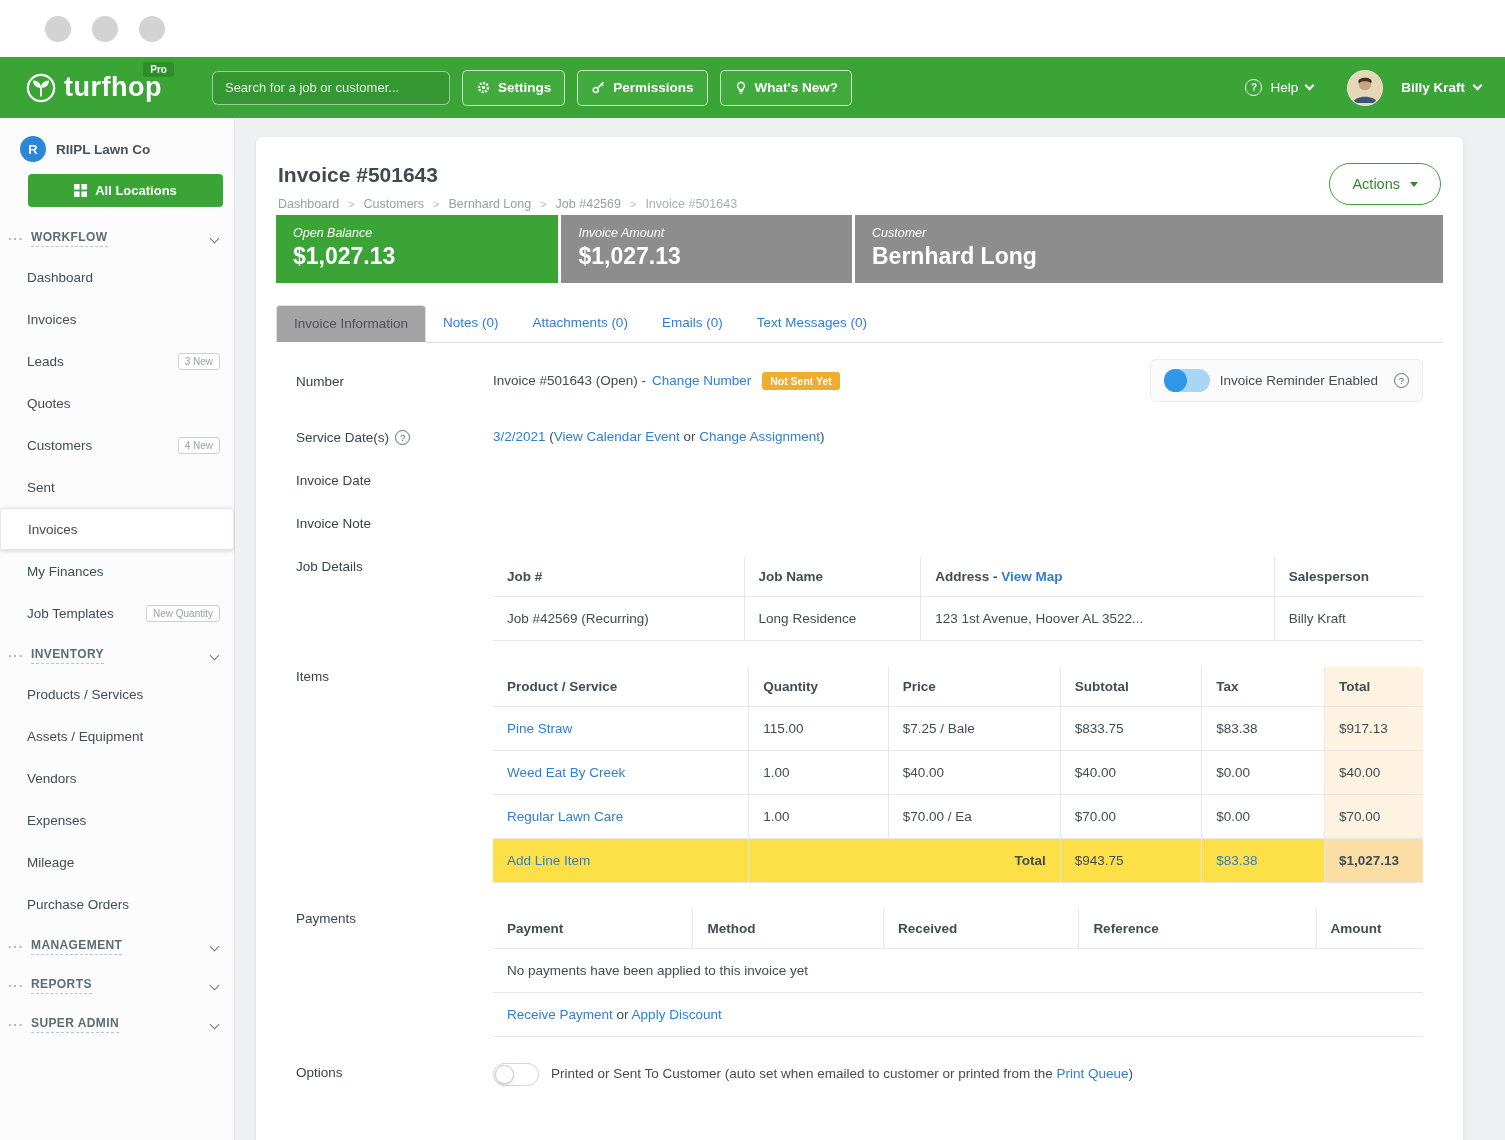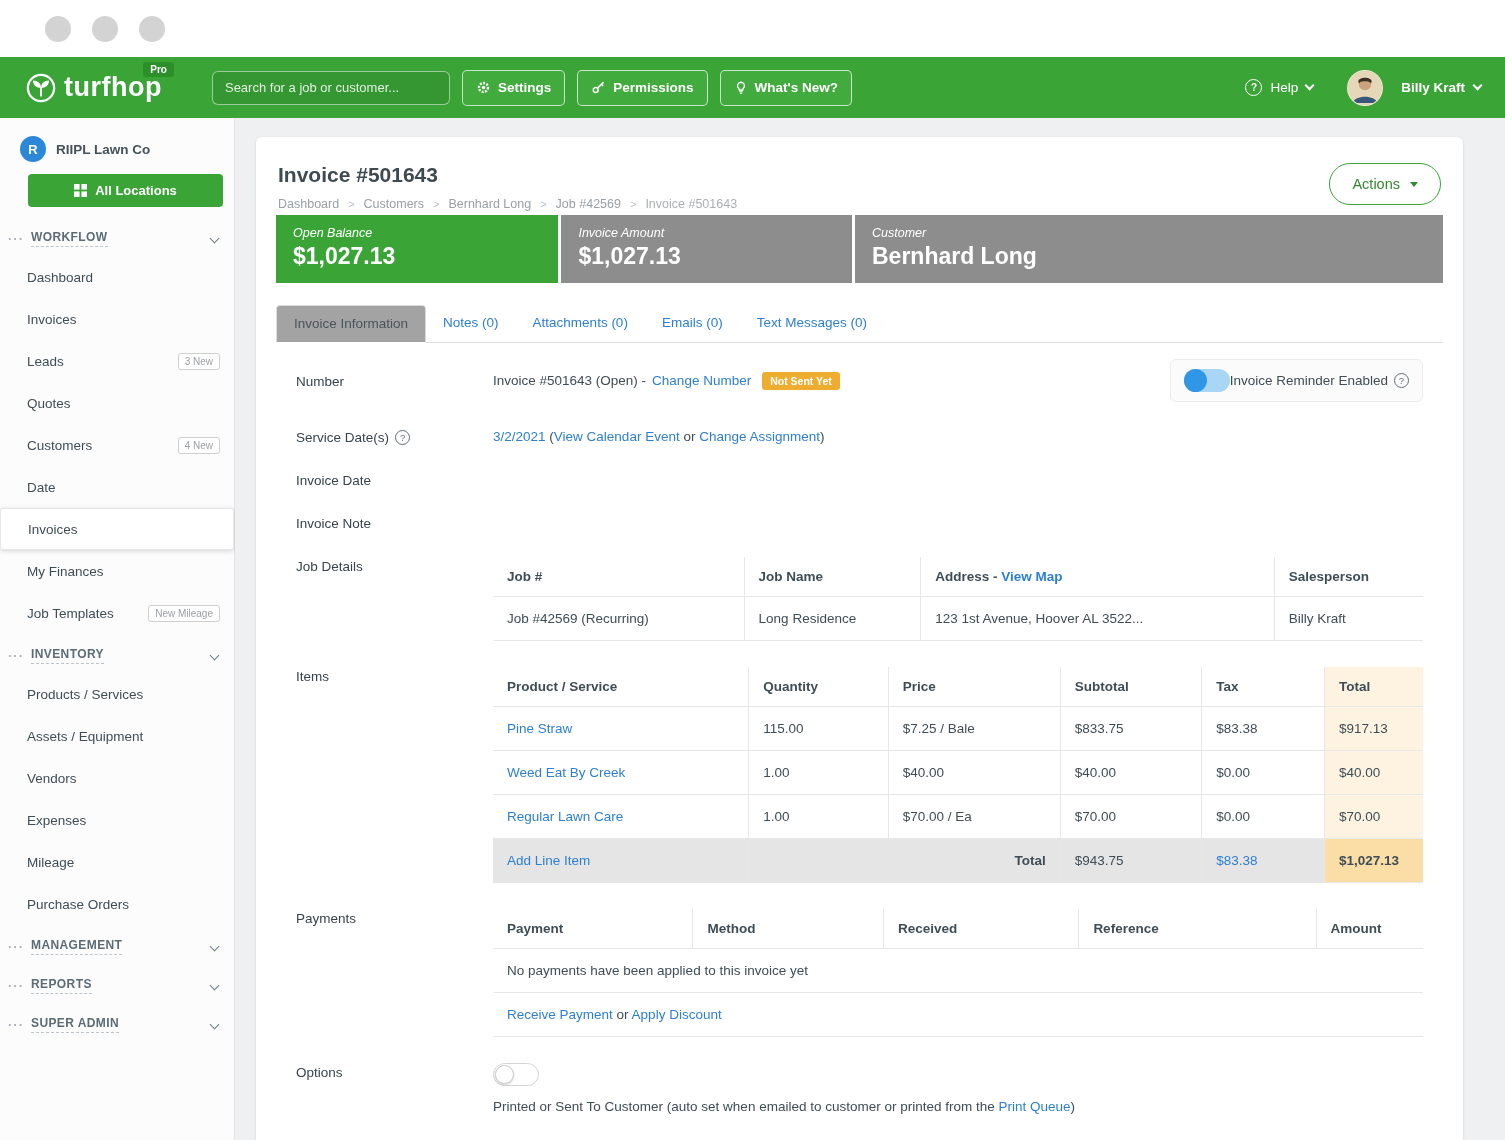--- a/index.html
+++ b/index.html
@@ -71,46 +71,46 @@
 
   
   .form-row { display:flex; align-items:flex-start; padding:13px 20px; }
   .form-row.v-center { align-items:center; }
   .f-label { flex:0 0 197px; font-size:13.5px; color:#37444e; padding-top:2px; display:flex; align-items:center; }
   .f-value { flex:1; font-size:13.5px; color:#3f4d57; }
   .f-value.flexline { display:flex; align-items:center; flex-wrap:wrap; }
   .link { color:#2e7fd0; cursor:pointer; text-decoration:none; }
   .num-group { display:flex; align-items:center; gap:6px; }
   .badge-amber { background:#efad2f; color:#fff; font-size:10.5px; font-weight:bold; padding:3px 8px; border-radius:3px; margin-left:5px; }
-  .reminder-panel { margin-left:auto; display:flex; align-items:center; background:#fbfbfb; border:1px solid #ececec; border-radius:6px; padding:9px 13px; }
+  .reminder-panel { margin-left:auto; display:flex; align-items:center; gap:10px; background:#fbfbfb; border:1px solid #ececec; border-radius:6px; padding:9px 13px; }
   .qmark { width:15px; height:15px; border:1px solid #5f6e79; border-radius:50%; display:inline-flex; align-items:center; justify-content:center; font-size:9.5px; color:#5f6e79; margin-left:6px; flex:0 0 auto; }
   .toggle { width:46px; height:23px; border-radius:12px; position:relative; cursor:pointer; flex:0 0 auto; }
   .toggle.on { background:#a9d6f5; }
   .toggle.on .knob { position:absolute; left:0; top:0; width:23px; height:23px; border-radius:50%; background:#2f97e6; }
   .toggle.off { background:#fff; border:1px solid #d4d4d4; }
   .toggle.off .knob { position:absolute; left:1px; top:1px; width:19px; height:19px; border-radius:50%; background:#fff; border:1px solid #ccc; box-shadow:0 1px 2px rgba(0,0,0,.18); }
   textarea.note { flex:1; height:50px; border:1px solid #ccc; border-radius:4px; padding:11px 12px; font-size:13.5px; font-family:inherit; color:#3f4d57; resize:vertical; outline:none; }
   textarea.note::placeholder { color:#b3b3b3; }
 
   
   .dtable { width:100%; border-collapse:collapse; font-size:13.5px; color:#3f4d57; }
   .dtable th { text-align:left; font-weight:bold; padding:12px 14px; border-bottom:1px solid #e7e7e7; }
   .dtable td { padding:14px; border-bottom:1px solid #e7e7e7; }
   .dtable th:not(:last-child), .dtable td:not(:last-child) { border-right:1px solid #e7e7e7; }
   .t-job th:nth-child(1){width:27%} .t-job th:nth-child(2){width:19%} .t-job th:nth-child(3){width:38%} .t-job th:nth-child(4){width:16%}
   .t-items th:nth-child(1){width:27.5%} .t-items th:nth-child(2){width:15%} .t-items th:nth-child(3){width:18.5%}
   .t-items th:nth-child(4){width:15.2%} .t-items th:nth-child(5){width:13.2%} .t-items th:nth-child(6){width:10.6%}
   .t-pay th:nth-child(1){width:21.5%} .t-pay th:nth-child(2){width:20.5%} .t-pay th:nth-child(3){width:21%} .t-pay th:nth-child(4){width:25.5%}
   .col-total { background:#fdf3e0; }
-  .items-footer td { background:#e5e5e5; }
+  .items-footer td { background:#fde047; }
   .items-footer td.cell-grand { background:#fbdda6; font-weight:bold; }
   .items-footer .t-lab { text-align:right; font-weight:bold; }
 
   .opt-text { line-height:1.4; }
-  .options-value { display:flex; align-items:flex-start; gap:12px;flex-direction:column; }
+  .options-value { display:flex; align-items:center; gap:12px; }
 </style>
 </head>
 <body>
 
 <div class="chrome">
   <div class="dot"></div>
   <div class="dot"></div>
   <div class="dot"></div>
 </div>
 
@@ -220,31 +220,31 @@
       <span class="nav-badge">3 New</span>
     </div>
     <div class="nav-item">
       <span>Quotes</span>
     </div>
     <div class="nav-item">
       <span>Customers</span>
       <span class="nav-badge">4 New</span>
     </div>
     <div class="nav-item">
-      <span>Date</span>
+      <span>Sent</span>
     </div>
     <div class="nav-item active">
       <span>Invoices</span>
     </div>
     <div class="nav-item">
       <span>My Finances</span>
     </div>
     <div class="nav-item">
       <span>Job Templates</span>
-      <span class="nav-badge">New Mileage</span>
+      <span class="nav-badge">New Quantity</span>
     </div>
 
     <div class="section-header">
       <span class="section-dots">···</span>
       <span class="section-label">INVENTORY</span>
       <span class="chev-g"></span>
     </div>
 
     <div class="nav-item">
       <span>Products / Services</span>

